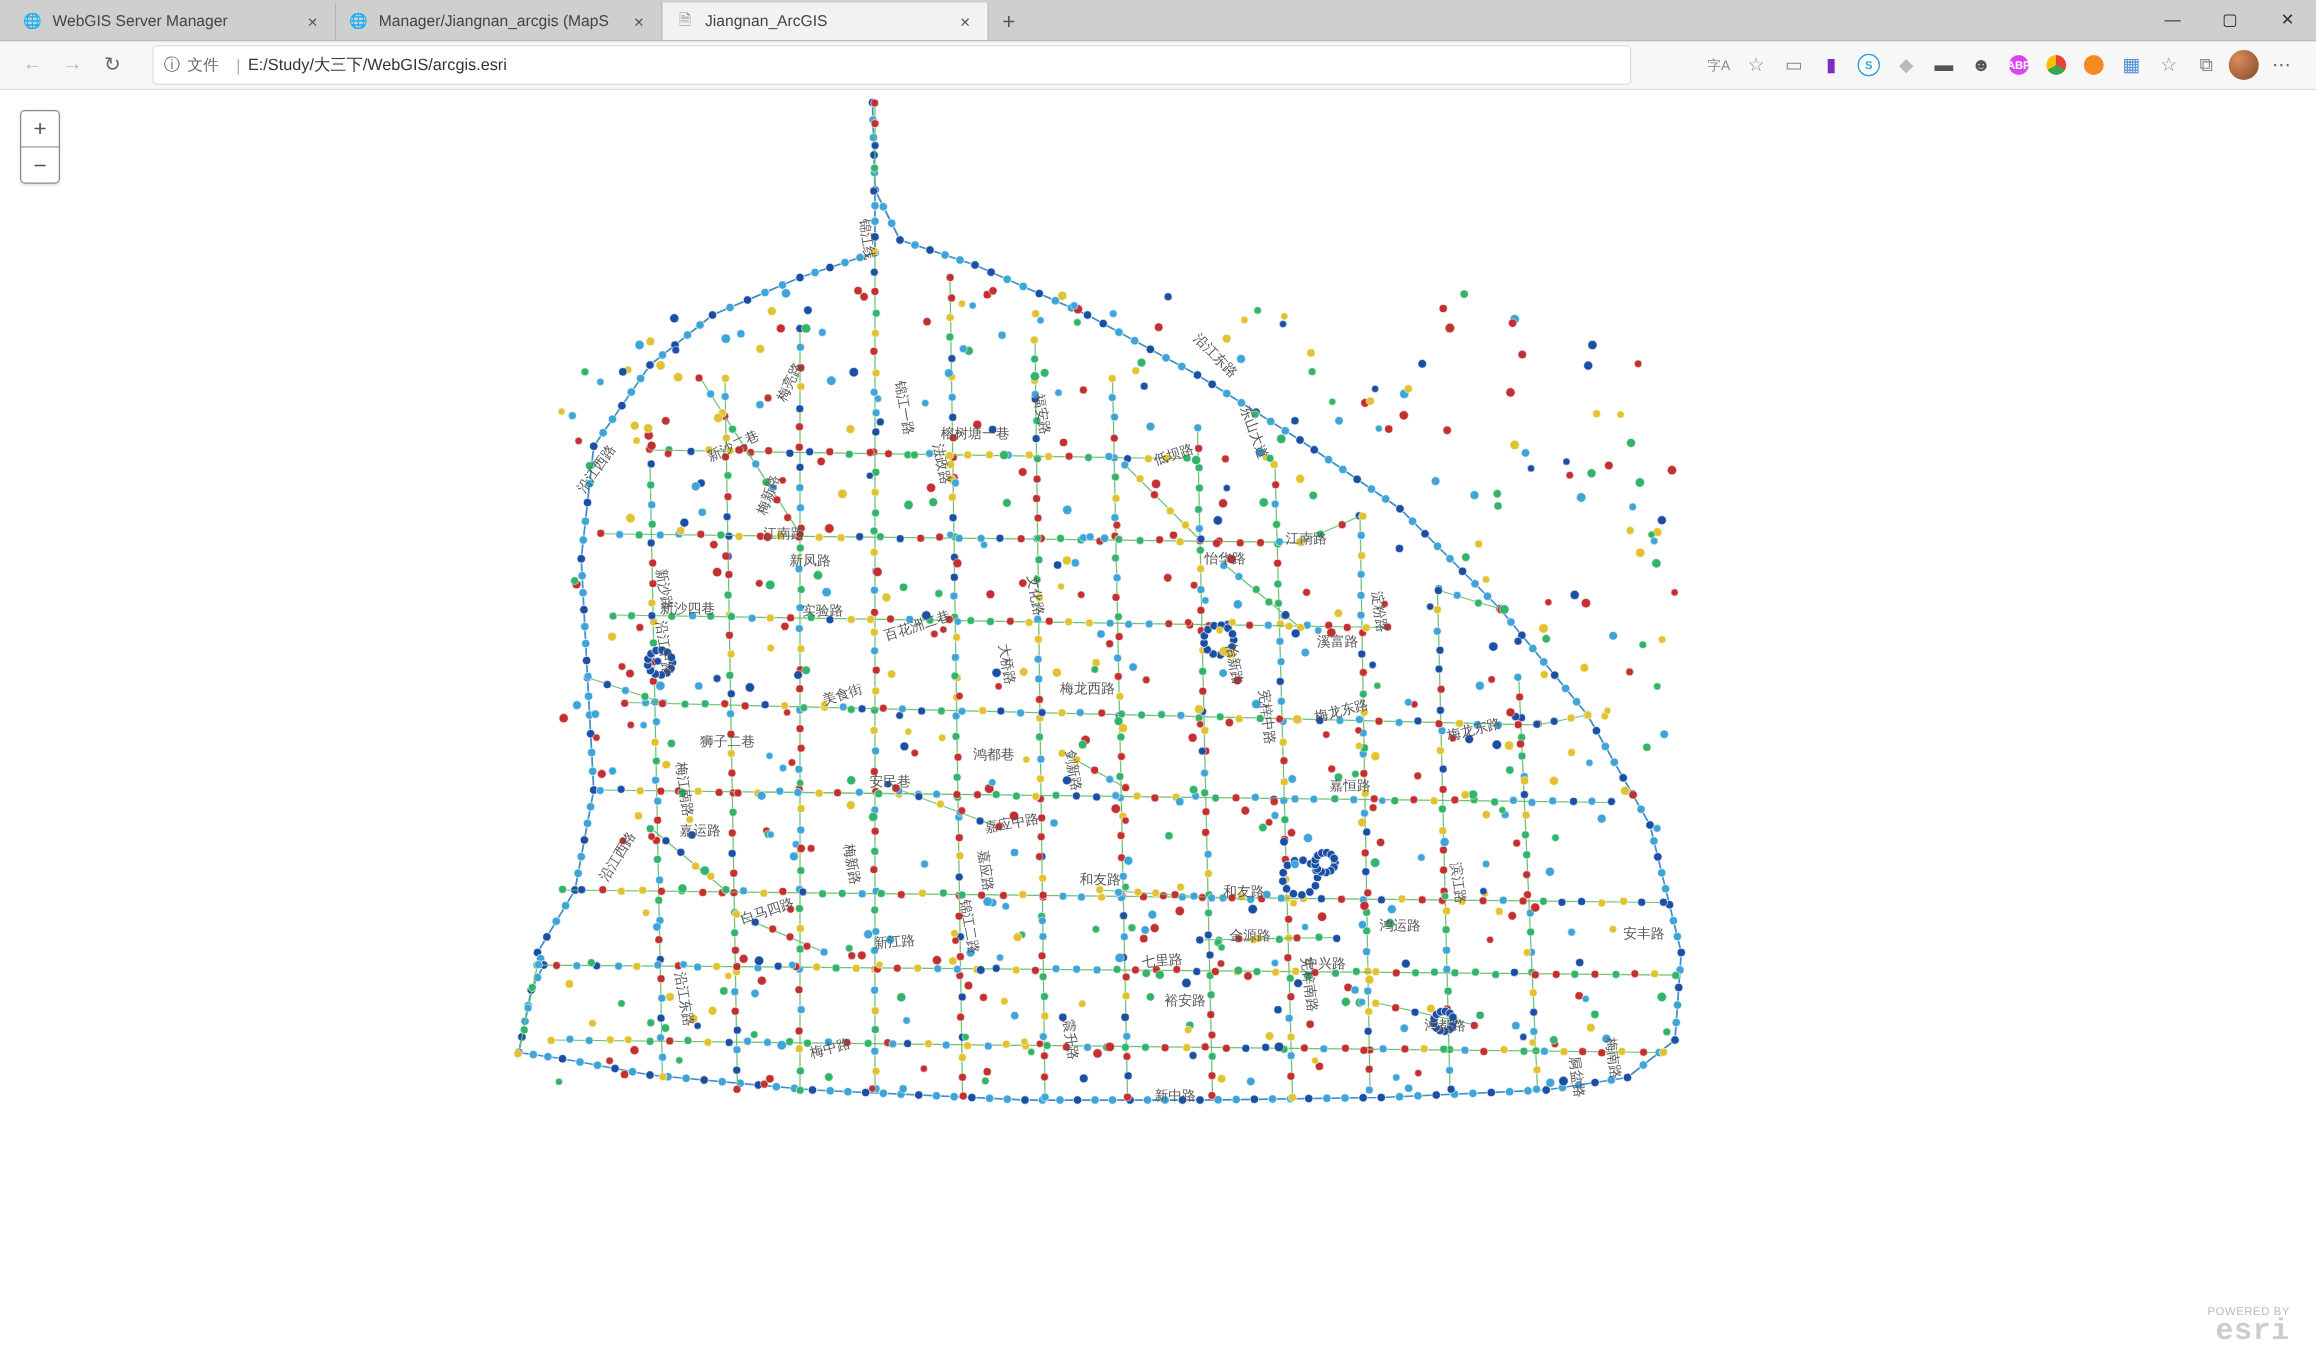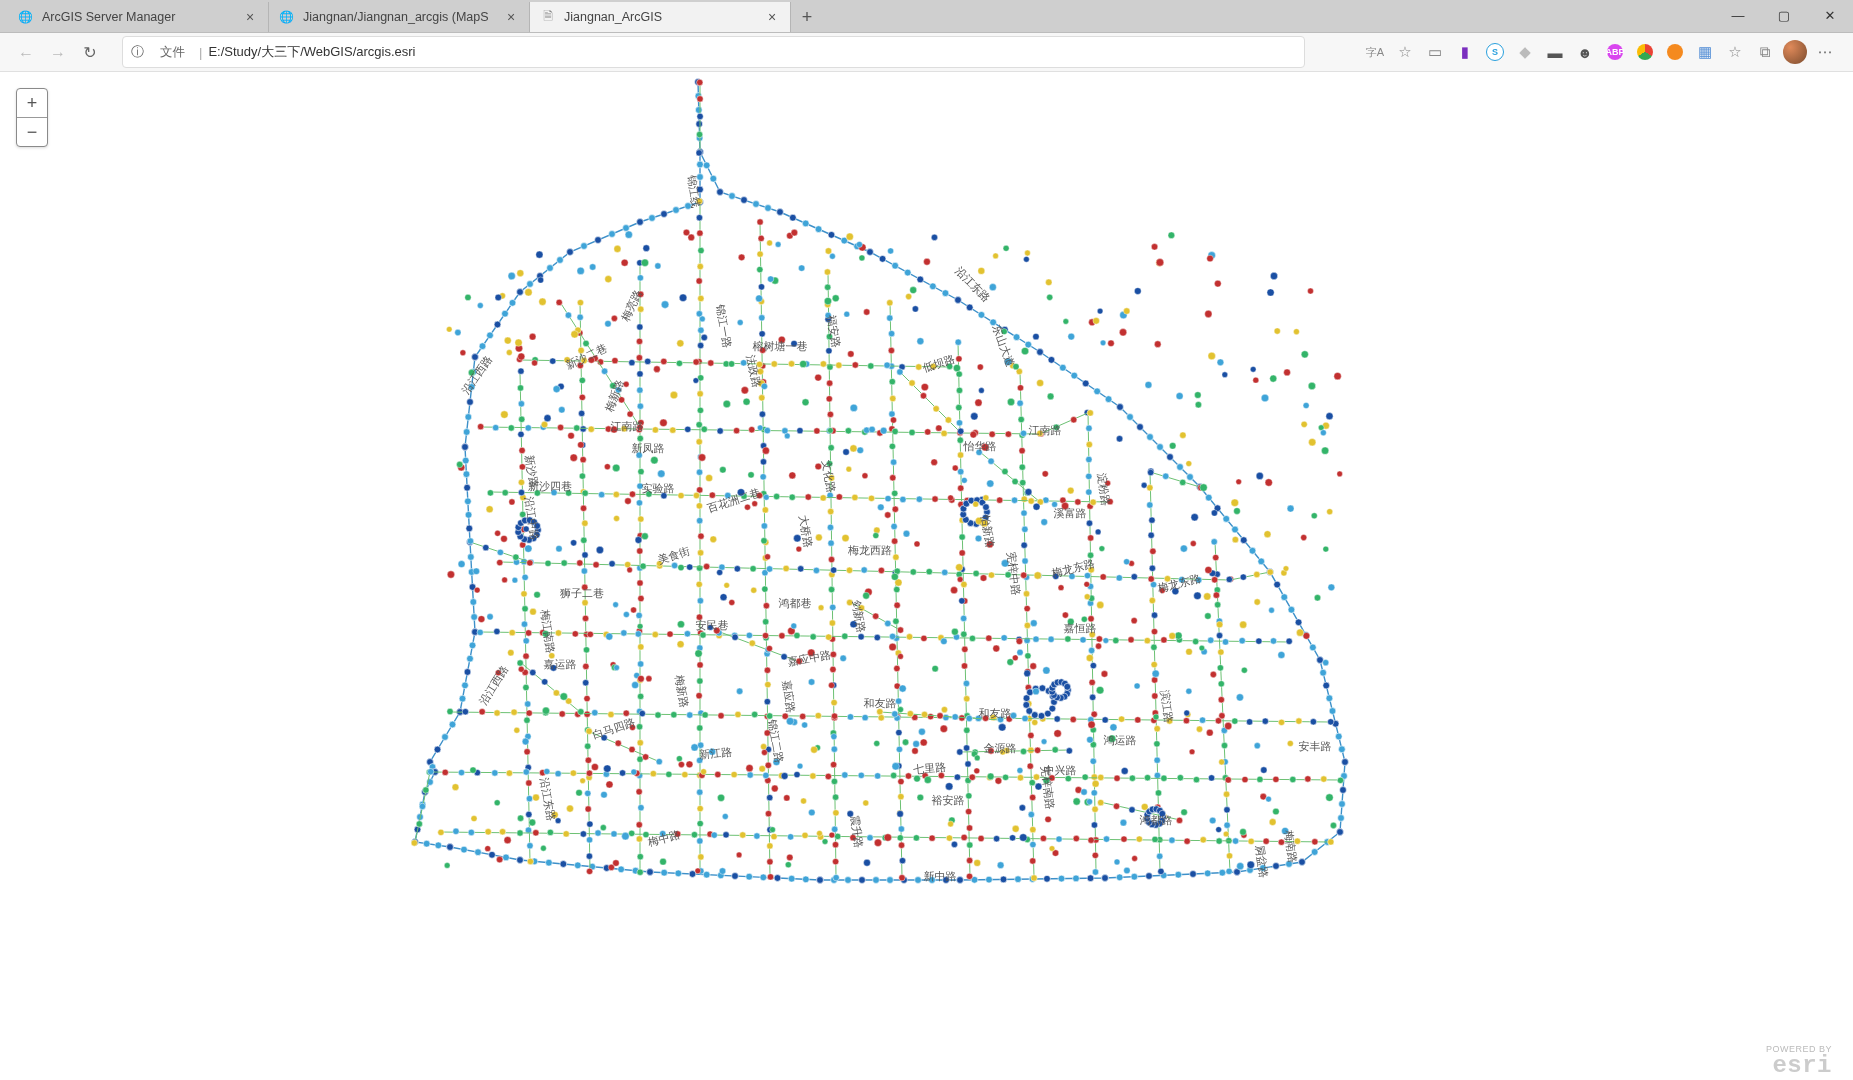--- a/index.html
+++ b/index.html
@@ -77,21 +77,21 @@
     height: 30px;
     border: 1px solid #ddd;
     border-radius: 4px;
     margin: 0 8px 0 16px;
     padding: 0 8px;
     font-size: 13px;
     color: #333;
     background: #fff;
   }
   .address .sec-icon { font-size: 13px; color: #666; margin-right: 6px; }
-  .address .label { color: #666; margin-right: 8px; font-size: 12.5px; margin-left: 10px; }
+  .address .label { color: #666; margin-right: 8px; font-size: 12.5px; }
   .address .sep { color: #aaa; margin: 0 6px; }
   .ext-area { display: flex; align-items: center; gap: 2px; padding-right: 4px; margin-left: 48px; }
   .ext { width: 28px; height: 28px; display: flex; align-items: center; justify-content: center; font-size: 15px; cursor: pointer; }
   .ext .dot { width: 16px; height: 16px; border-radius: 50%; display:flex; align-items:center; justify-content:center; font-size:9px; font-weight:700; color:#fff; }
   .avatar { width: 24px; height: 24px; border-radius: 50%; background: radial-gradient(circle at 30% 30%, #e08a5a, #7a4b2d); }
 
   
   .viewport {
     position: relative;
     width: 100%;
@@ -128,26 +128,26 @@
     font-family: "Microsoft YaHei", sans-serif;
     text-anchor: middle;
   }
 </style>
 </head>
 <body>
 
 <div class="tabbar">
   <div class="tab">
     <span class="favicon">🌐</span>
-    <span class="title">ArcGIS Server Manager</span>
+    <span class="title">WebGIS Server Manager</span>
     <span class="close">×</span>
   </div>
   <div class="tab">
     <span class="favicon">🌐</span>
-    <span class="title">Jiangnan/Jiangnan_arcgis (MapS</span>
+    <span class="title">Manager/Jiangnan_arcgis (MapS</span>
     <span class="close">×</span>
   </div>
   <div class="tab active">
     <span class="favicon" style="color:#888">🗎</span>
     <span class="title">Jiangnan_ArcGIS</span>
     <span class="close">×</span>
   </div>
   <div class="new-tab">+</div>
   <div class="win-controls">
     <div>—</div>

